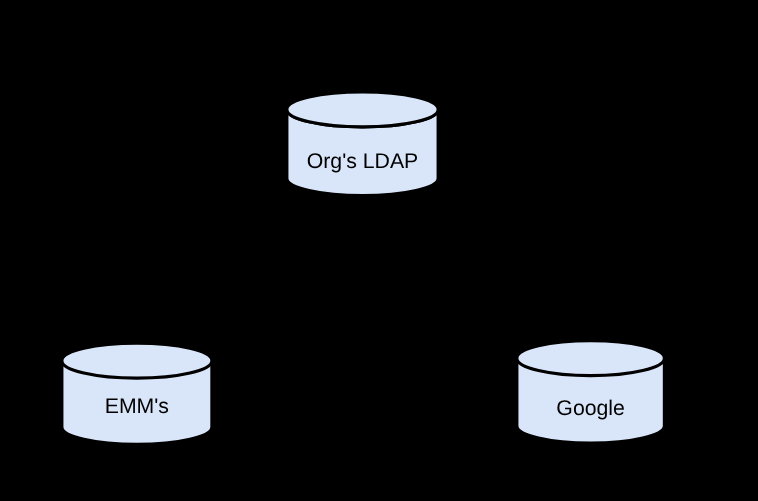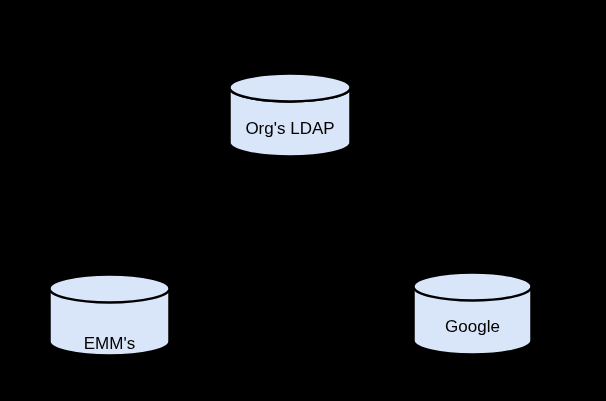--- a/index.html
+++ b/index.html
@@ -35,21 +35,21 @@
     text-align: center;
     color: #000000;
     font-size: 17px;
     line-height: 26px;
     pointer-events: none;
   }
   #node-ldap   { left: 228px; top: 72px;  width: 124px; height: 86px; }
   #node-emm    { left: 48px;  top: 273px; width: 123px; height: 84px; }
   #node-google { left: 412px; top: 271px; width: 121px; height: 85px; }
   #node-ldap .label   { padding-top: 27px; }
-  #node-emm .label    { padding-top: 20px; justify-content: flex-end; }
+  #node-emm .label    { padding-top: 20px; }
   #node-google .label { padding-top: 27px; align-items: center; }
 </style>
 </head>
 <body>
 
 <div class="canvas">
 
   <div class="node" id="node-ldap">
     <svg width="124" height="86" viewBox="0 0 124 86">
       <path d="M1.5,15.5 V70.5 A60.5,14 0 0,0 122.5,70.5 V15.5 Z" stroke-width="2.5" fill="#d9e5f8"></path>

